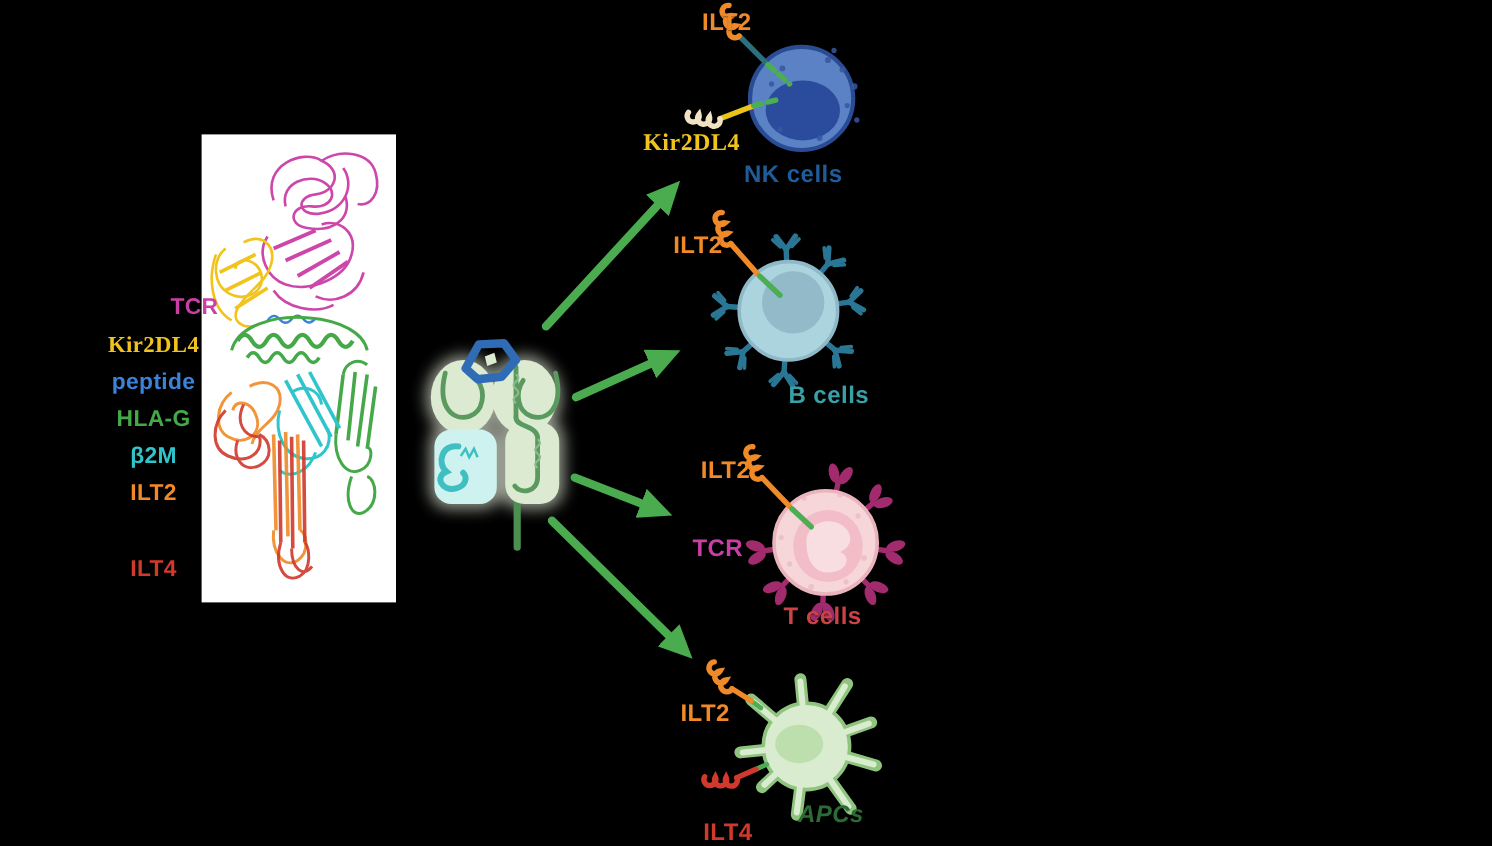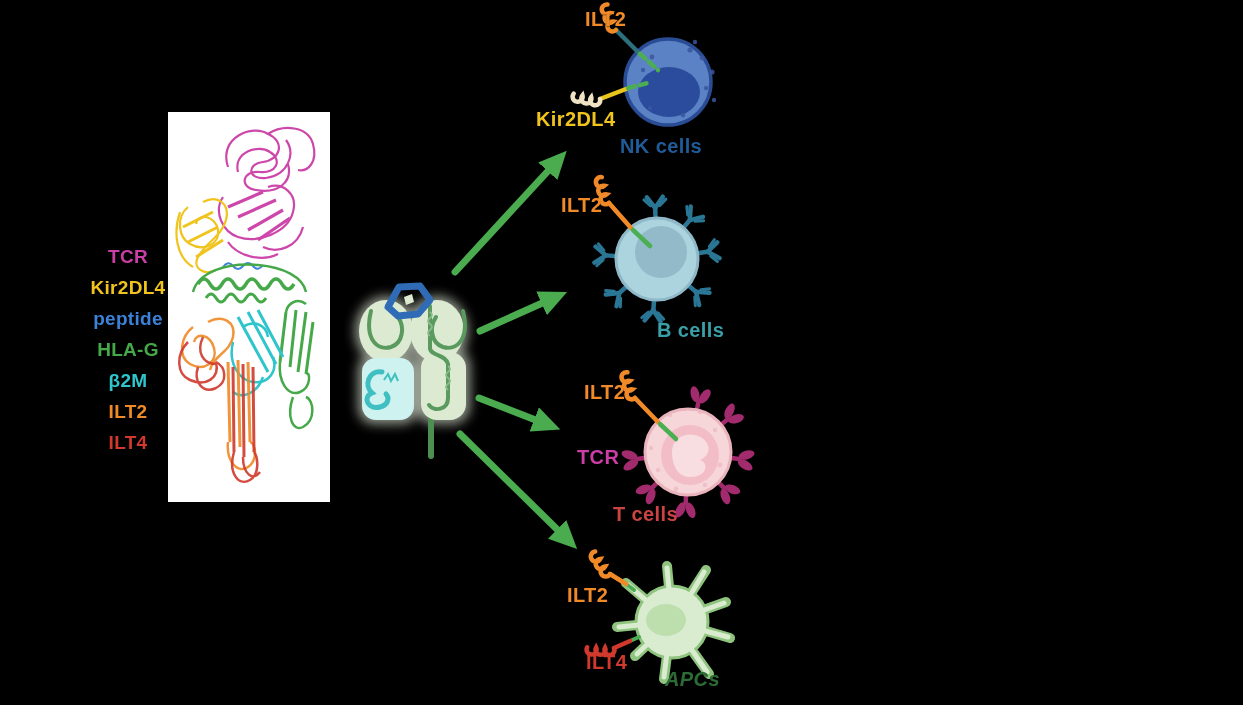--- a/index.html
+++ b/index.html
@@ -4,23 +4,23 @@
 <style>
   html,body{margin:0;padding:0;background:#000;}
   #canvas{position:relative;width:1243px;height:705px;background:var(--background,#000);overflow:hidden;
           font-family:"Liberation Sans",sans-serif;}
   #structure-panel{position:absolute;left:168px;top:112px;width:162px;height:390px;background:var(--panel,#fff);}
   #legend{position:absolute;left:74px;top:246px;width:108px;display:flex;flex-direction:column;gap:10px;
           text-align:center;font-weight:bold;font-size:19px;letter-spacing:.3px;}
   .lg{line-height:21px;}
   .lbl{position:absolute;font-weight:bold;font-size:20px;letter-spacing:.4px;z-index:3;white-space:nowrap;
        text-shadow:0 1px 1px rgba(0,0,0,.4);}
-  .c-tcr{color:var(--tcr);} .c-kir{color:var(--kir2dl4);} .c-pep{color:var(--peptide);}
-  .c-hlag{color:var(--hlag);} .c-b2m{color:var(--b2m);} .c-ilt2{color:var(--ilt2);} .c-ilt4{color:var(--ilt4);}
-  .c-nk{color:var(--nk-label);} .c-b{color:var(--b-label);} .c-t{color:var(--t-label);} .c-apc{color:var(--apc-label);font-style:italic;}
+  .c-tcr{color:var(--tcr);text-align:right;} .c-kir{color:var(--kir2dl4);font-family:Liberation Serif, serif;} .c-pep{color:var(--peptide);}
+  .c-hlag{color:var(--hlag);} .c-b2m{color:var(--b2m);} .c-ilt2{color:var(--ilt2);} .c-ilt4{color:var(--ilt4);margin-top:32px;}
+  .c-nk{color:var(--nk-label);} .c-b{color:var(--b-label);} .c-t{color:var(--t-label);margin-left:40px;} .c-apc{color:var(--apc-label);font-style:italic;}
   svg{display:block;}
   #main-art{position:absolute;left:0;top:0;z-index:2;}
 </style>
 </head>
 <body>
 
 <div id="canvas">
 
   <div id="structure-panel">
     <svg width="162" height="390" viewBox="0 0 162 390">

